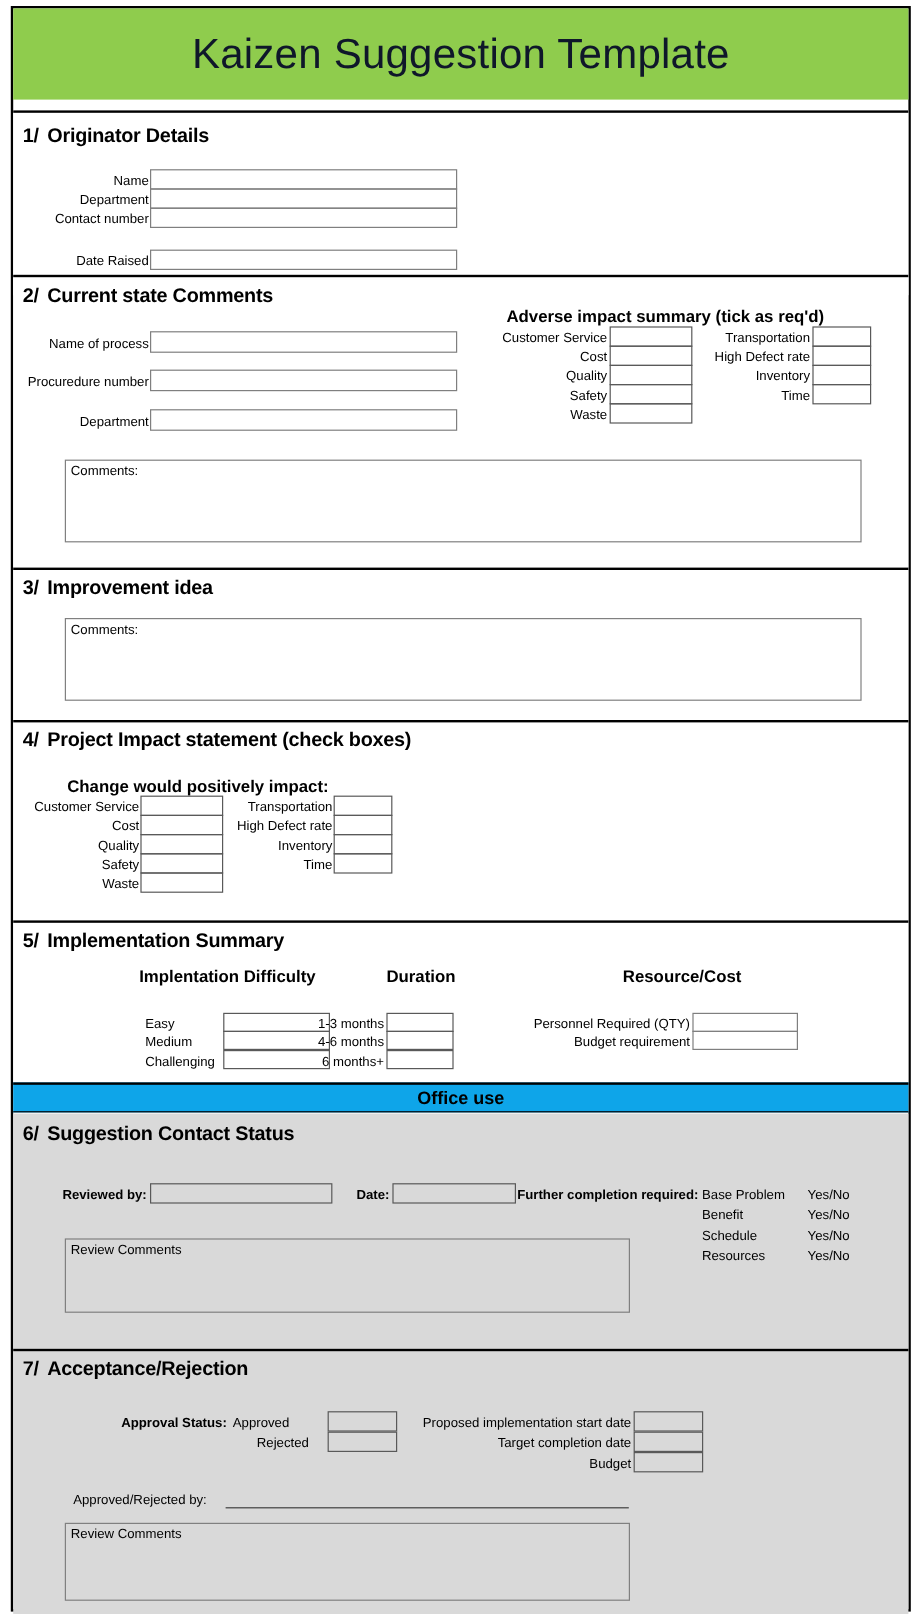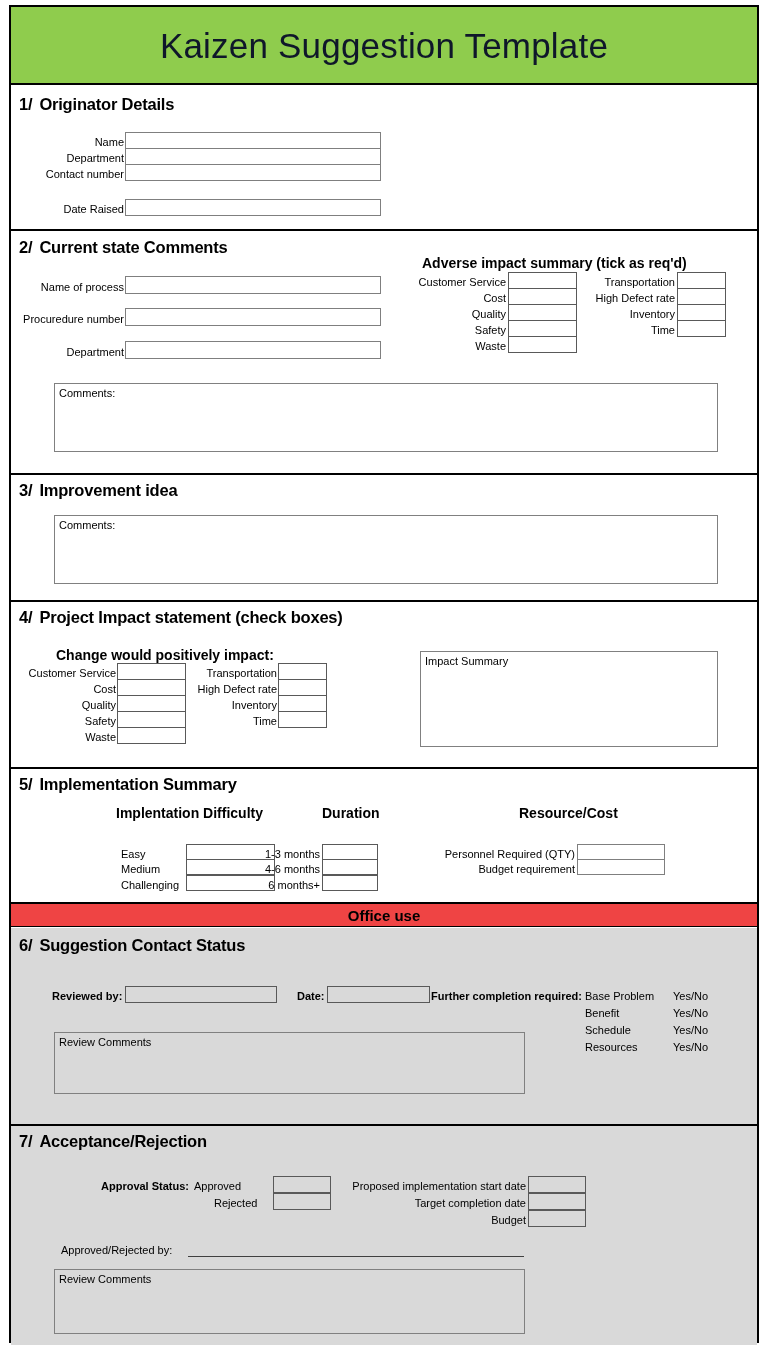--- a/index.html
+++ b/index.html
@@ -71,21 +71,21 @@
     letter-spacing: -0.2px;
   }
   .sec-heading .num { margin-right: 7px; }
 
   
   .office-strip {
     position: absolute;
     left: 0;
     width: 100%;
     height: 25px;
-    background: #ef4444;
+    background: #0ea5e9;
     border-top: 2px solid #000000;
     border-bottom: 1px solid #000000;
     box-sizing: border-box;
     display: flex;
     align-items: center;
     justify-content: center;
     font-weight: bold;
     font-size: 15px;
   }
 
@@ -142,21 +142,21 @@
 </head>
 <body>
 
 <div class="page">
   <div class="sheet">
 
     <div class="title-banner">
       <span class="title-text">Kaizen Suggestion Template</span>
     </div>
 
-    <div class="section" style="top:76px; height:154px;">
+    <div class="section" style="top:85px; height:154px;">
       <div class="sec-heading" style="left:8px; top:10px;">
         <span class="num">1/</span><span>Originator Details</span>
       </div>
 
       <div class="lbl right" style="left:13px; top:51px; width:100px;">Name</div>
       <input class="fbox" type="text" style="left: 114px; top: 47px; width: 256px; height: 17px;" value="">
 
       <div class="lbl right" style="left:13px; top:67px; width:100px;">Department</div>
       <input class="fbox" type="text" style="left: 114px; top: 63px; width: 256px; height: 17px;" value="">
 
@@ -233,21 +233,20 @@
 
       <div class="lbl right" style="left:160px; top:65px; width:106px;">Transportation</div>
       <div class="cbox" style="left:267px; top:61px; width:49px; height:17px;"></div>
       <div class="lbl right" style="left:160px; top:81px; width:106px;">High Defect rate</div>
       <div class="cbox" style="left:267px; top:77px; width:49px; height:17px;"></div>
       <div class="lbl right" style="left:160px; top:97px; width:106px;">Inventory</div>
       <div class="cbox" style="left:267px; top:93px; width:49px; height:17px;"></div>
       <div class="lbl right" style="left:160px; top:113px; width:106px;">Time</div>
       <div class="cbox" style="left:267px; top:109px; width:49px; height:17px;"></div>
 
-      <textarea class="commentbox" style="left: 409px; top: 49px; width: 298px; height: 96px;" placeholder="Impact Summary"></textarea>
     </div>
 
     <div class="section" style="top:760px; height:135px;">
       <div class="sec-heading" style="left:8px; top:6px;">
         <span class="num">5/</span><span>Implementation Summary</span>
       </div>
 
       <div class="lbl hdr" style="left:105px; top:38px;">Implentation Difficulty</div>
       <div class="lbl hdr" style="left:311px; top:38px;">Duration</div>
       <div class="lbl hdr" style="left:508px; top:38px;">Resource/Cost</div>

